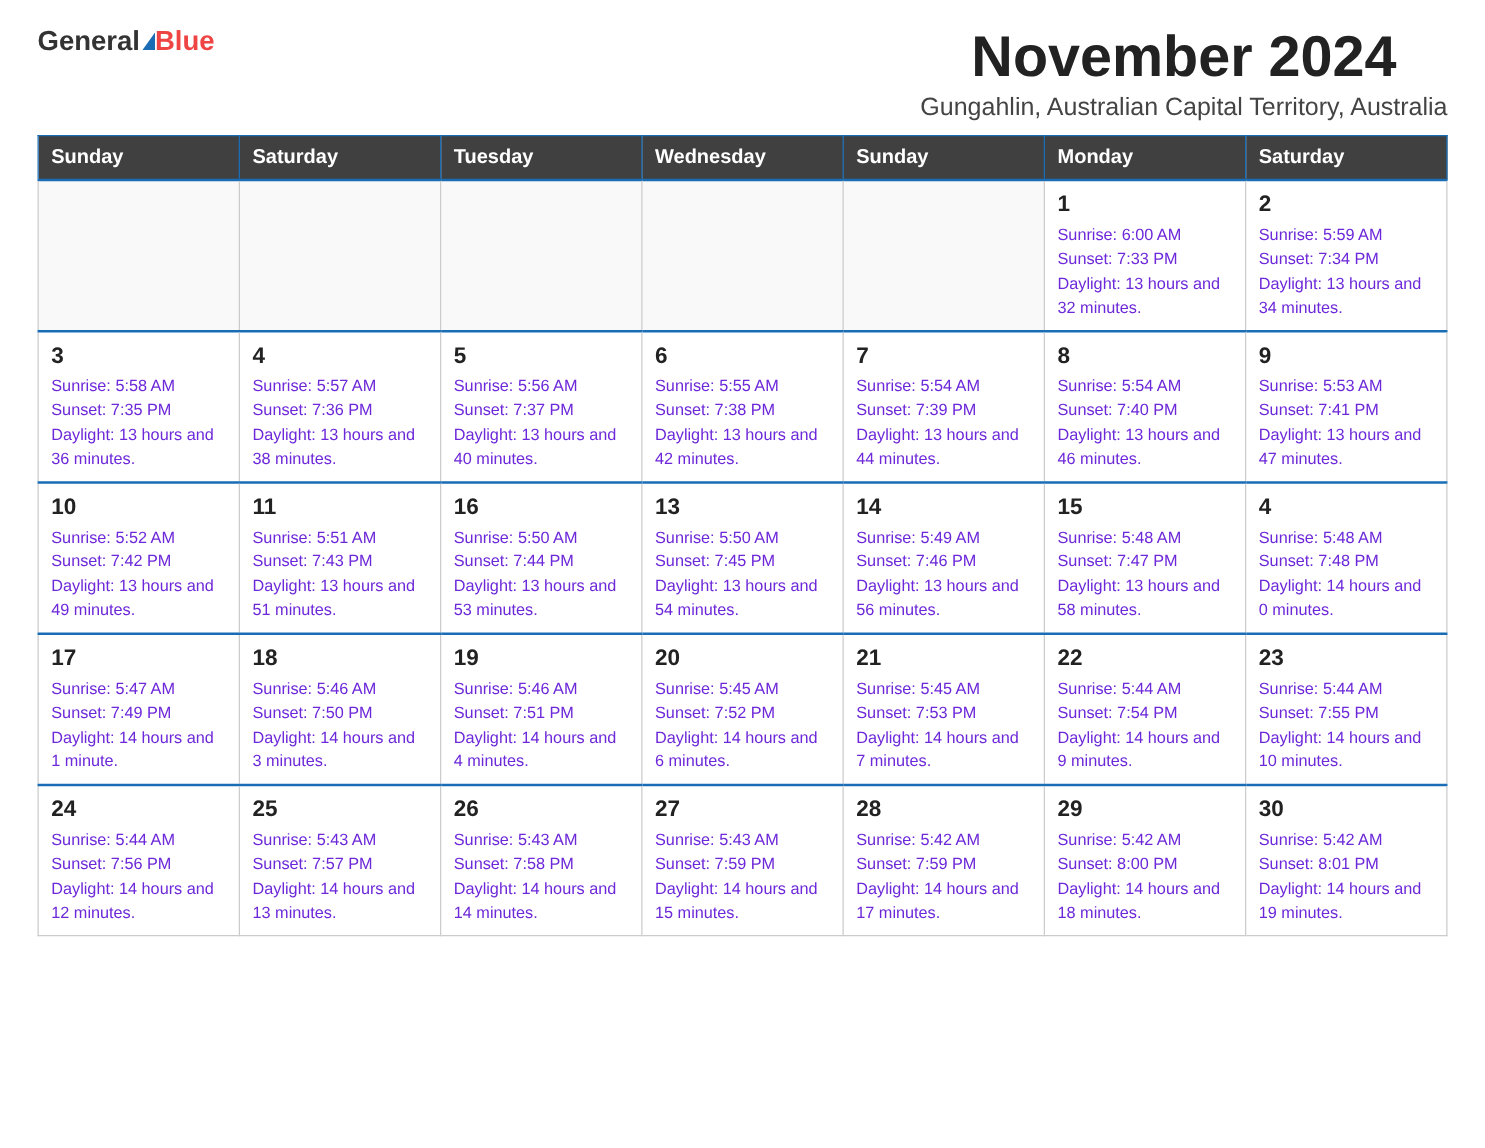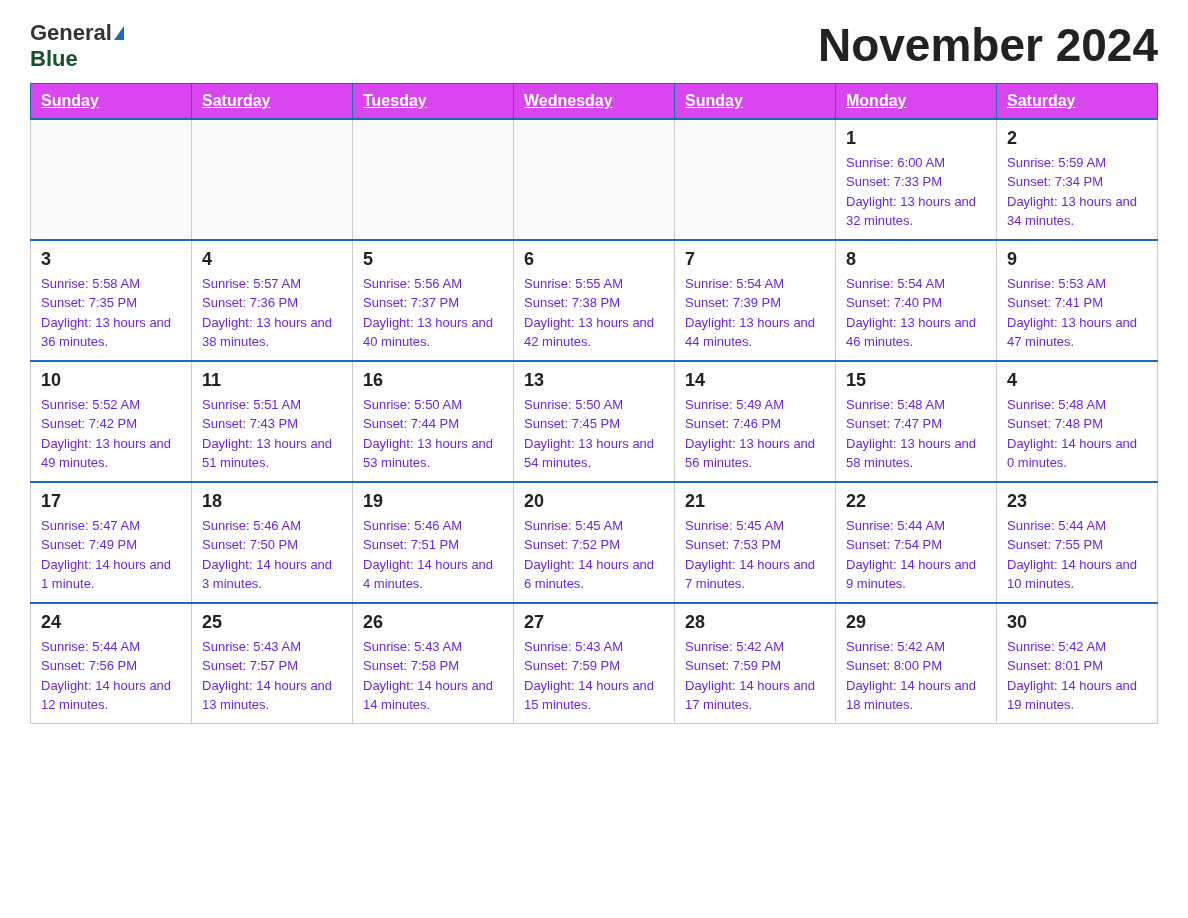--- a/index.html
+++ b/index.html
@@ -11,29 +11,29 @@
       min-height: 918px;
     }
     .header-area {
       display: flex;
       justify-content: space-between;
       align-items: flex-start;
       margin-bottom: 10px;
     }
     .logo {
       display: flex;
-      flex-direction: column;
+      flex-direction: row;
       align-items: flex-start;
       font-size: 22px;
       font-weight: bold;
       color: #333;
       line-height: 1.2;
     }
     .logo-general { color: #333; }
-    .logo-blue { color: #14532d; }
+    .logo-blue { color: #ef4444; }
     .logo-arrow {
       display: inline-block;
       width: 0;
       height: 0;
       border-left: 10px solid transparent;
       border-right: 0px solid transparent;
       border-bottom: 14px solid #1a6db5;
       margin-left: 2px;
       vertical-align: middle;
     }
@@ -54,28 +54,27 @@
       font-size: 20px;
       color: #444;
       margin-top: 4px;
     }
     .calendar {
       width: 100%;
       border-collapse: collapse;
       margin-top: 10px;
     }
     .calendar th {
-      background: #d946ef;
+      background: #404040;
       color: #fff;
       font-size: 16px;
       font-weight: bold;
       padding: 8px 10px;
       text-align: left;
       border: 1px solid #1a6db5;
-      text-decoration: underline;
     }
     .calendar td {
       vertical-align: top;
       padding: 8px 10px;
       border: 1px solid #ccc;
       width: 14.28%;
       min-height: 110px;
     }
     .day-num {
       font-size: 18px;
@@ -101,20 +100,21 @@
 <div class="header-area">
   <div class="logo">
     <div class="logo-line1">
       <span class="logo-general">General</span>
       <span class="logo-arrow"></span>
     </div>
     <span class="logo-blue">Blue</span>
   </div>
   <div class="title-area">
     <div class="month-title">November 2024</div>
+    <div class="location-title">Gungahlin, Australian Capital Territory, Australia</div>
   </div>
 </div>
 
 <table class="calendar">
   <thead>
     <tr>
     <th>Sunday</th>
         <th>Saturday</th>
         <th>Tuesday</th>
         <th>Wednesday</th>

